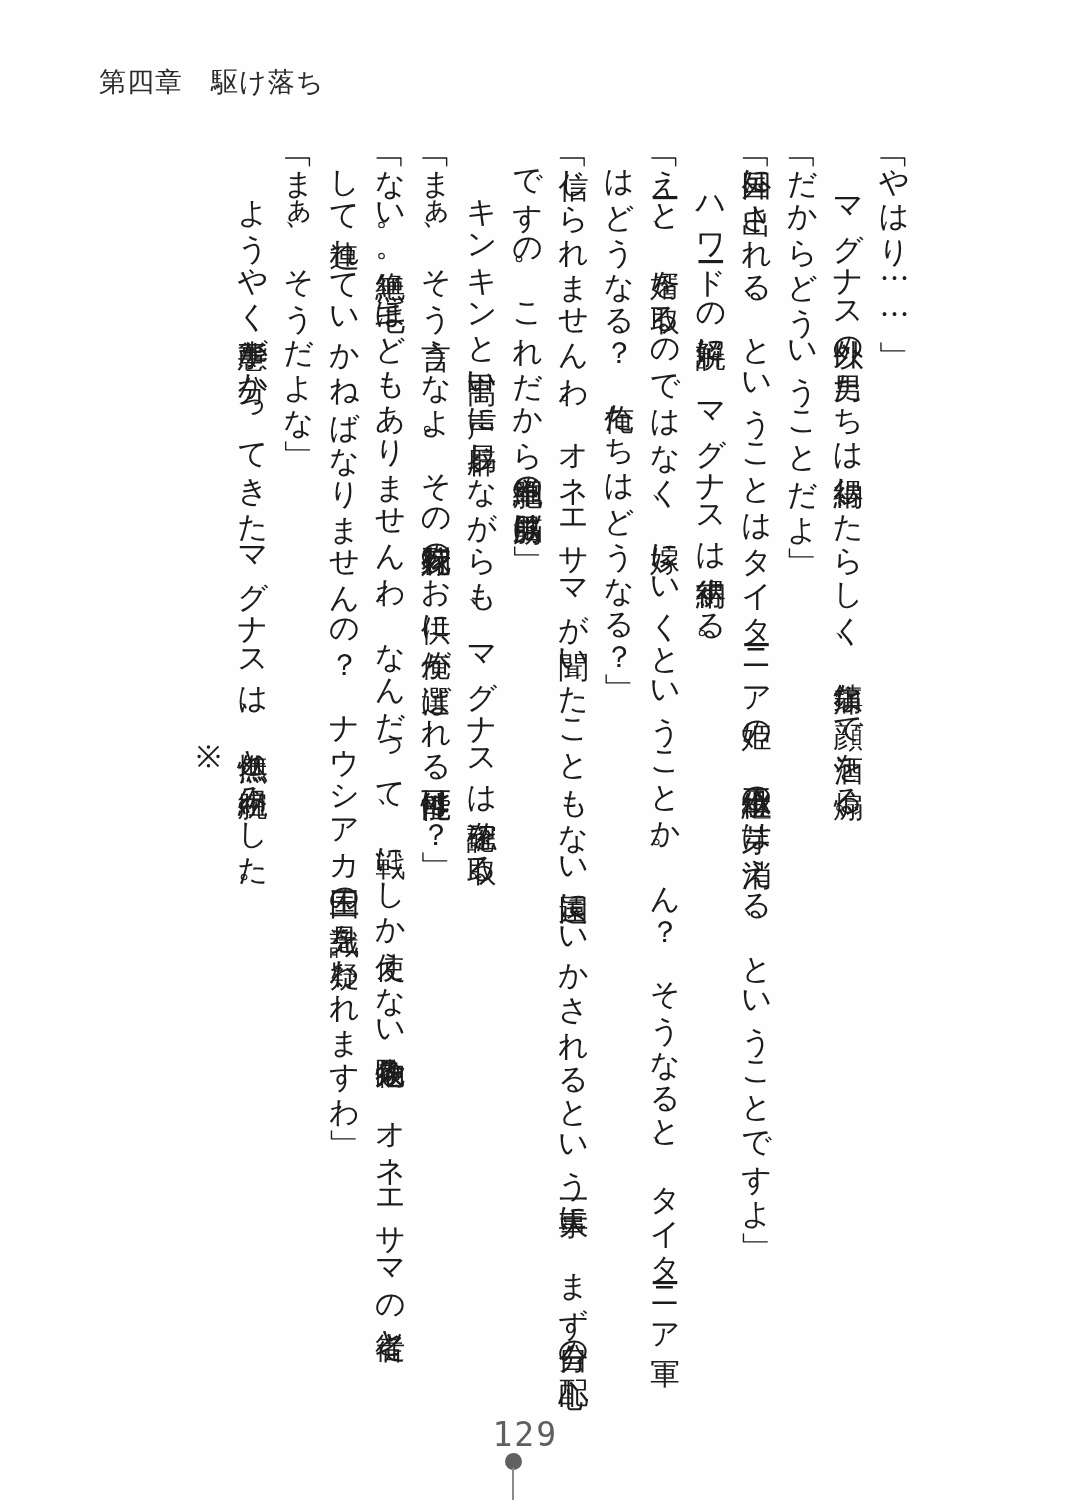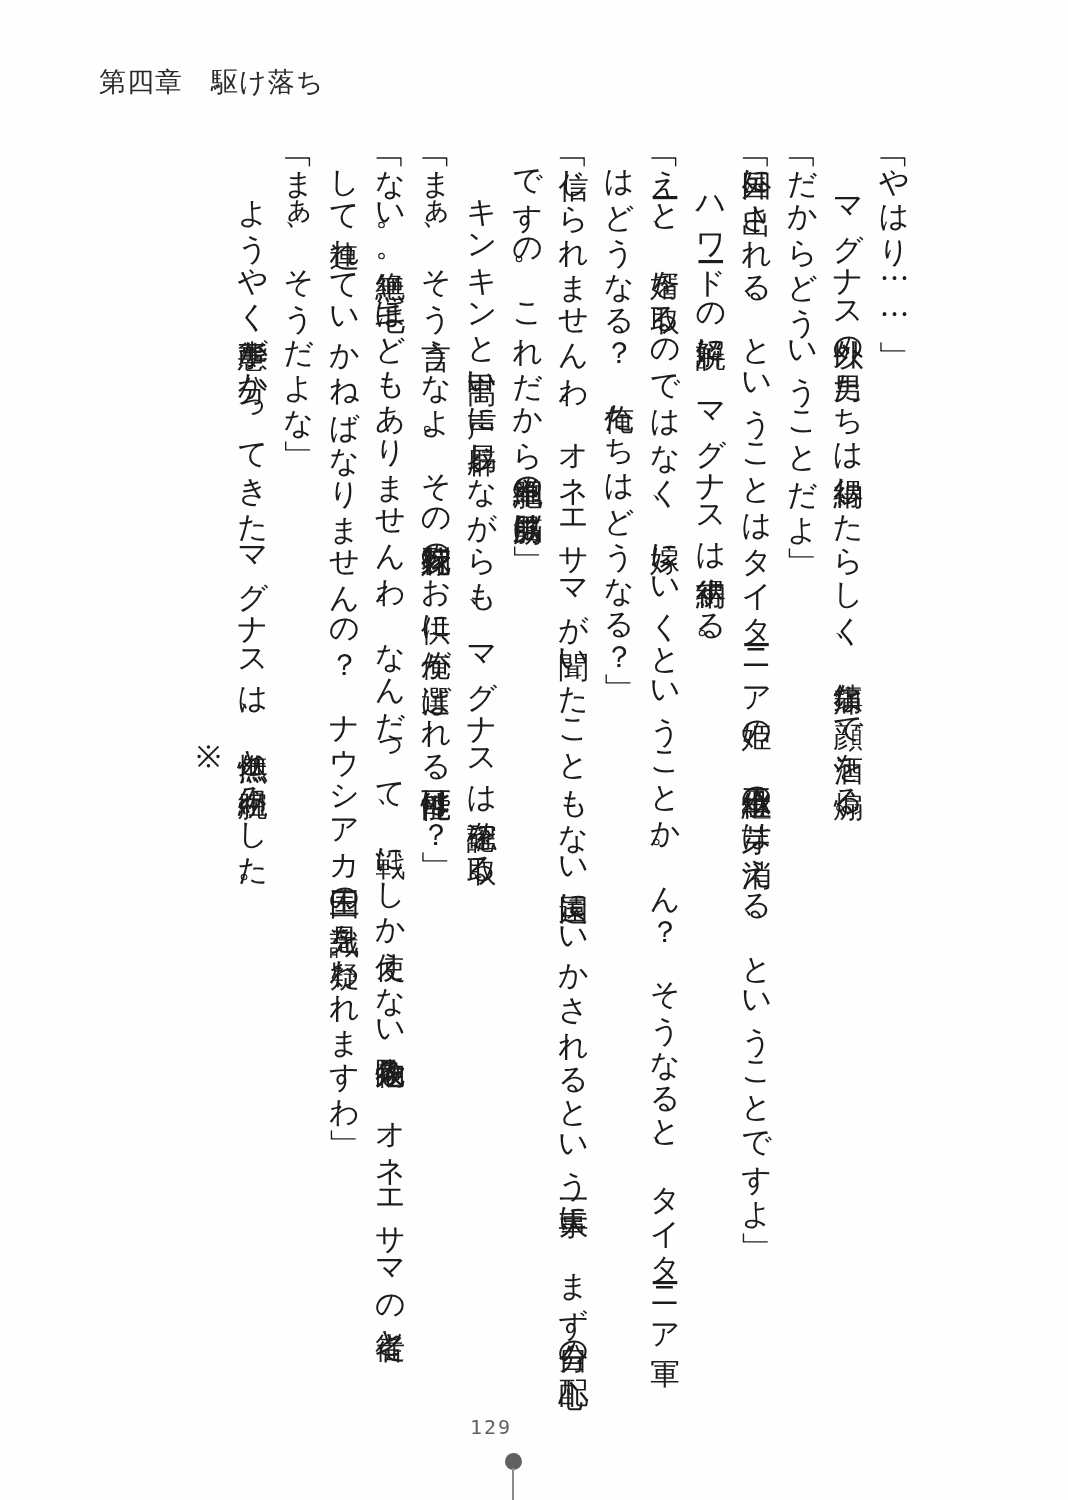--- a/index.html
+++ b/index.html
@@ -39,23 +39,23 @@
     padding: 0;
     text-indent: 0;
   }
   .text-area p.narrative { text-indent: 1em; }
   .text-area p.separator { text-align: center; }
   .page-number {
     position: absolute;
     left: 470px;
     top: 1415px;
     width: 88px;
-    text-align: left;
+    text-align: right;
     font-family: "DejaVu Sans Mono", "Liberation Mono", monospace;
-    font-size: 20px;
+    font-size: 33px;
     color: #5f5f5f;
     letter-spacing: 2px;
   }
   .footer-dot {
     position: absolute;
     left: 505px;
     top: 1453px;
     width: 17px;
     height: 17px;
     border-radius: 50%;

